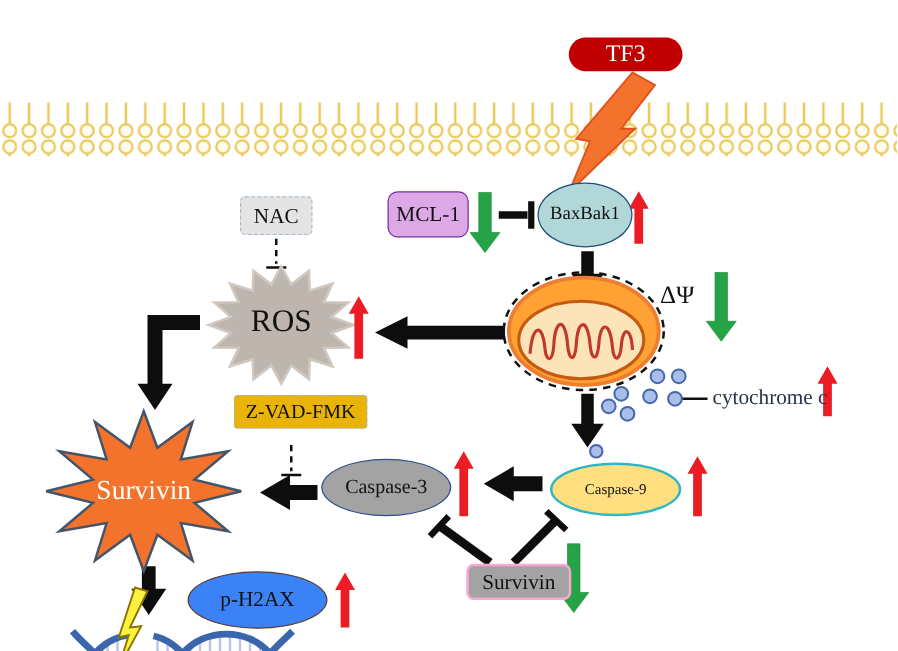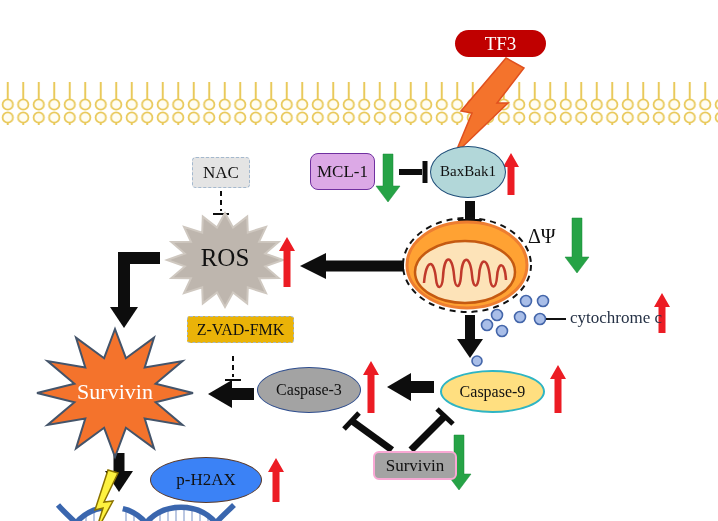--- a/index.html
+++ b/index.html
@@ -191,21 +191,21 @@
     <span style="font-size:16px;">Z-VAD-FMK</span>
   </div>
 
   <div class="lbl" style="left:45px;top:354px;width:140px;text-align:center;font-size:22px;color:#FFFFFF;">Survivin</div>
 
   <div class="node ellipse" style="left:257px;top:342px;width:104px;height:46px;background:#a3a3a3;border:1.5px solid #2E4D8E;">
     <span style="font-size:16px;">Caspase-3</span>
   </div>
 
   <div class="node ellipse" style="left:440px;top:345px;width:105px;height:43px;background:#FFDF80;border:2px solid #2FB5C4;">
-    <span style="font-size:16px;text-align:center;">Caspase-9</span>
+    <span style="font-size:12px;text-align:center;">Caspase-9</span>
   </div>
 
   <div class="node" style="left:373px;top:426px;width:84px;height:29px;background:#a3a3a3;border:2px solid #f9a8d4;border-radius:6px;">
     <span style="font-size:17px;">Survivin</span>
   </div>
 
   <div class="node ellipse" style="left:150px;top:432px;width:112px;height:46px;background:#3b82f6;border:1.5px solid #5B3A29;justify-content:center;">
     <span style="font-size:17px;">p-H2AX</span>
   </div>
 

